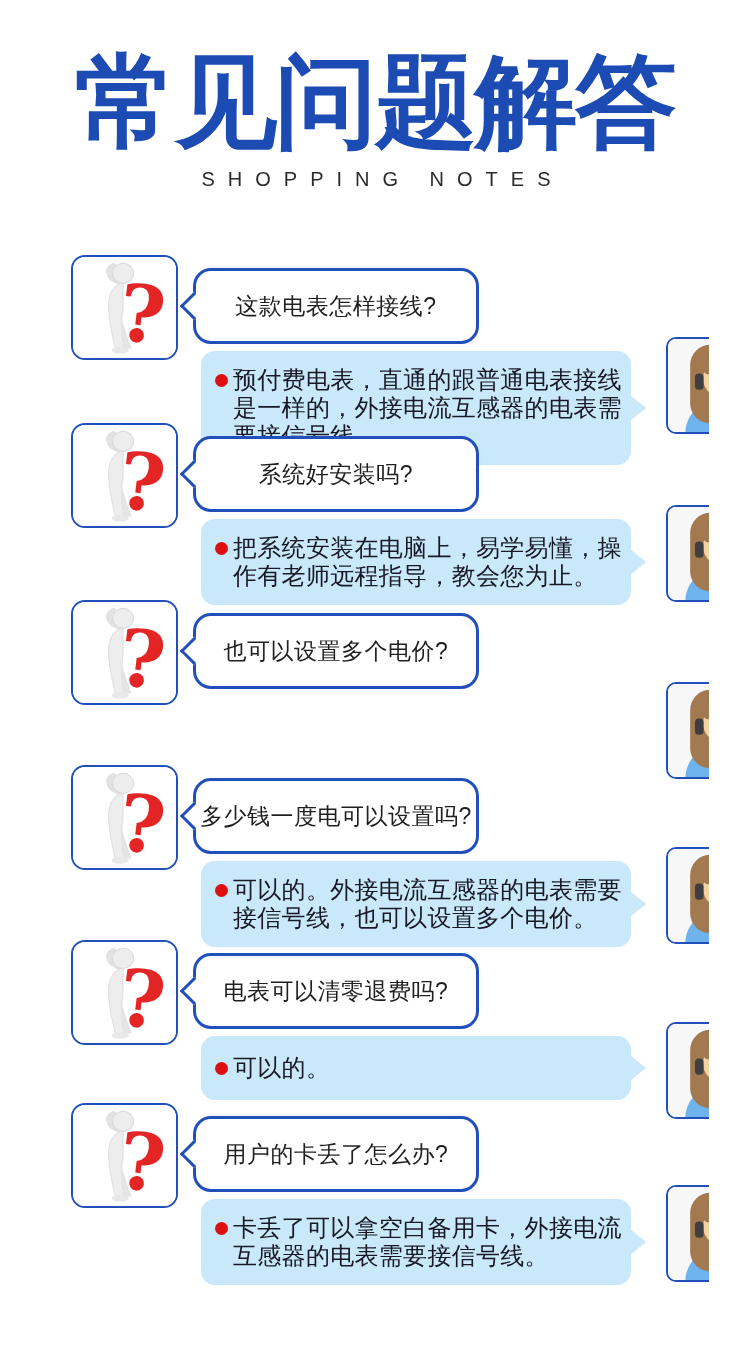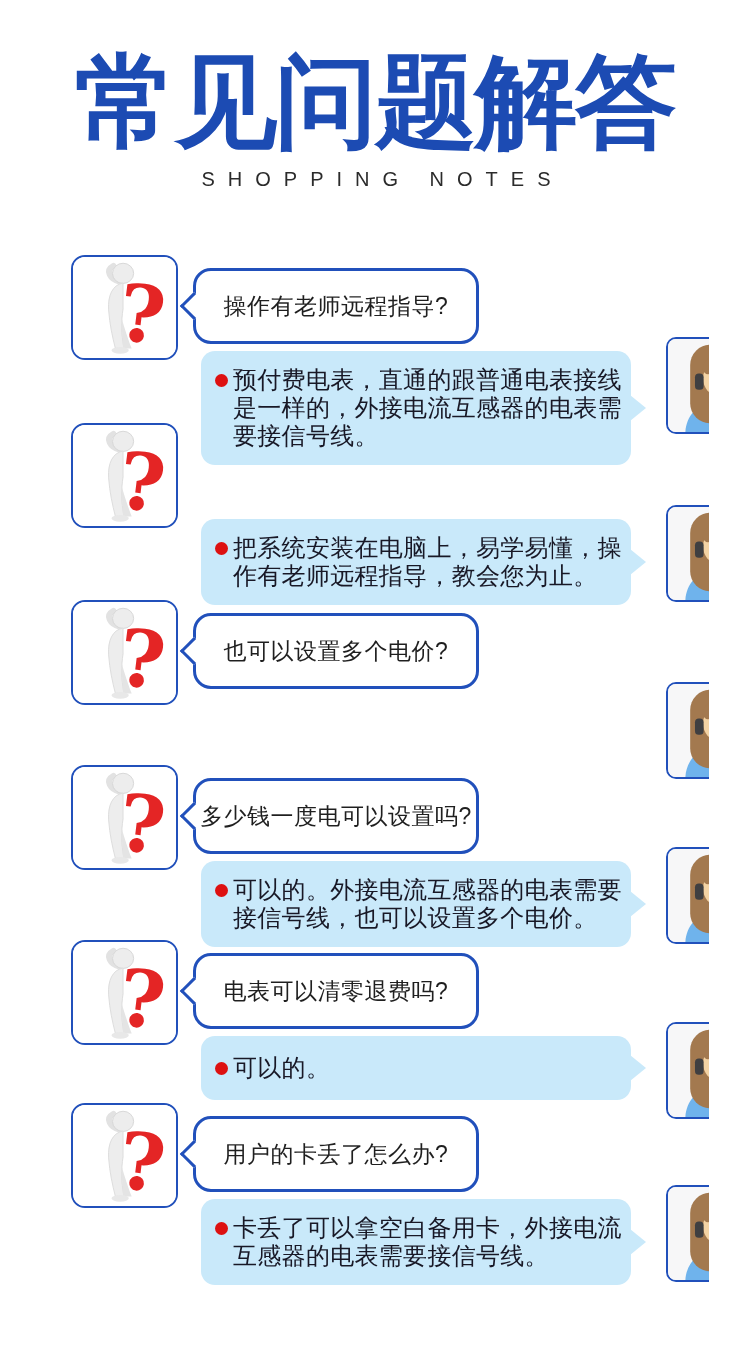--- a/index.html
+++ b/index.html
@@ -144,21 +144,21 @@
             <path d="M50,62 C54,75 57,85 61,95 L52,95 Z" fill="#e4e4e4"></path>
             <ellipse cx="49" cy="97" rx="9" ry="3.5" fill="#e8e8e8"></ellipse>
 
             <text x="48" y="88" font-family="DejaVu Serif, serif" font-size="82" font-weight="bold" fill="#e42525" transform="rotate(7 68 55)">?</text>
           </svg>
         </span>
       </div>
 
       <div class="q-bubble">
         <span class="notch"></span>
-        <span class="q-text">操作有老师远程指导?</span>
+        <span class="q-text">这款电表怎样接线?</span>
       </div>
 
       <div class="a-bubble">
         <span class="a-text">
           <span class="dot"></span><span>预付费电表，直通的跟普通电表接线是一样的，外接电流互感器的电表需要接信号线。</span>
         </span>
         <span class="arrow"></span>
       </div>
 
       <div class="avatar-box">
@@ -203,20 +203,24 @@
 
             <path d="M52,27 C41,29 36,40 37,55 C38,70 41,83 44,95 L53,95 C50,80 50,66 52,54 Z" fill="#ededed" stroke="#dcdcdc" stroke-width="1"></path>
             <path d="M50,62 C54,75 57,85 61,95 L52,95 Z" fill="#e4e4e4"></path>
             <ellipse cx="49" cy="97" rx="9" ry="3.5" fill="#e8e8e8"></ellipse>
 
             <text x="48" y="88" font-family="DejaVu Serif, serif" font-size="82" font-weight="bold" fill="#e42525" transform="rotate(7 68 55)">?</text>
           </svg>
         </span>
       </div>
 
+      <div class="q-bubble">
+        <span class="notch"></span>
+        <span class="q-text">系统好安装吗?</span>
+      </div>
 
       <div class="a-bubble">
         <span class="a-text">
           <span class="dot"></span><span>把系统安装在电脑上，易学易懂，操作有老师远程指导，教会您为止。</span>
         </span>
         <span class="arrow"></span>
       </div>
 
       <div class="avatar-box">
         <span>

